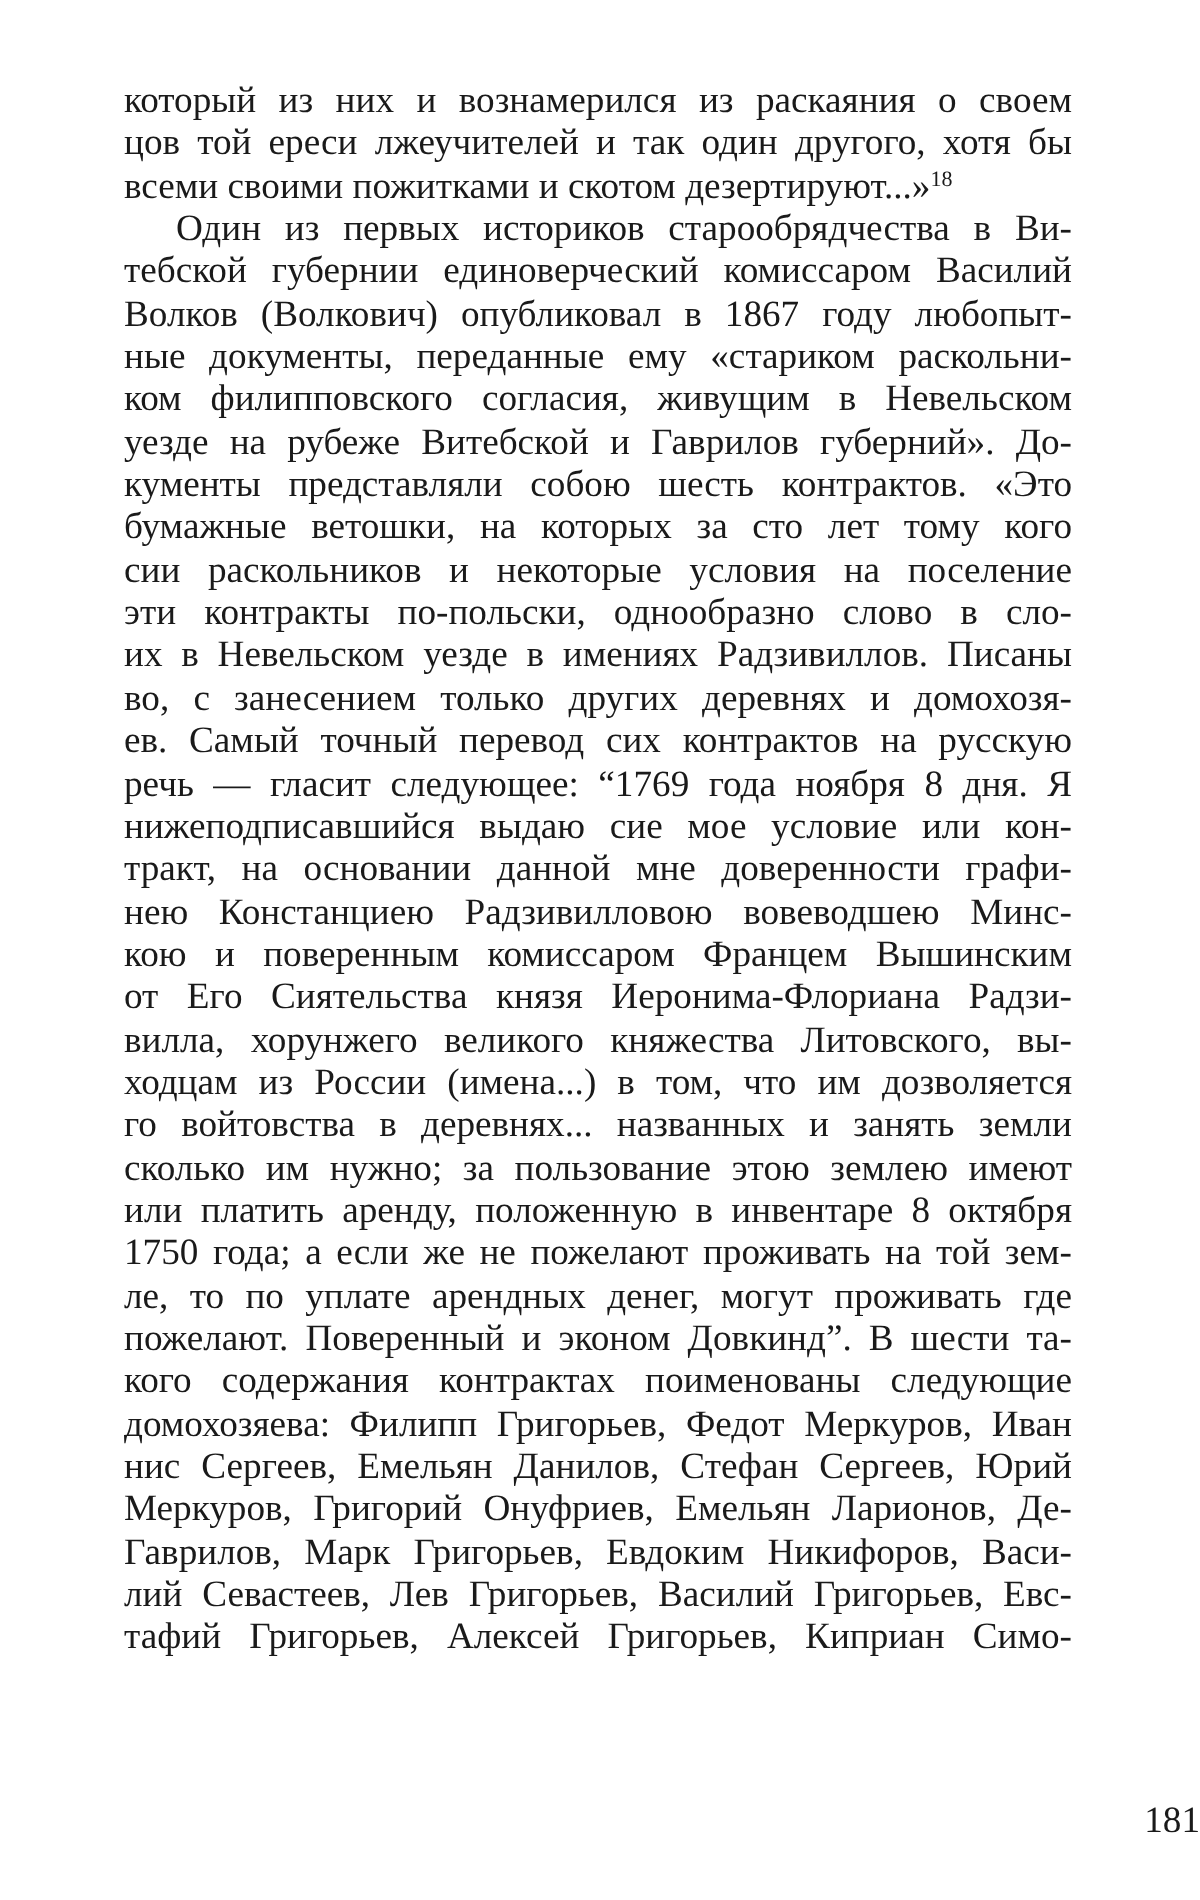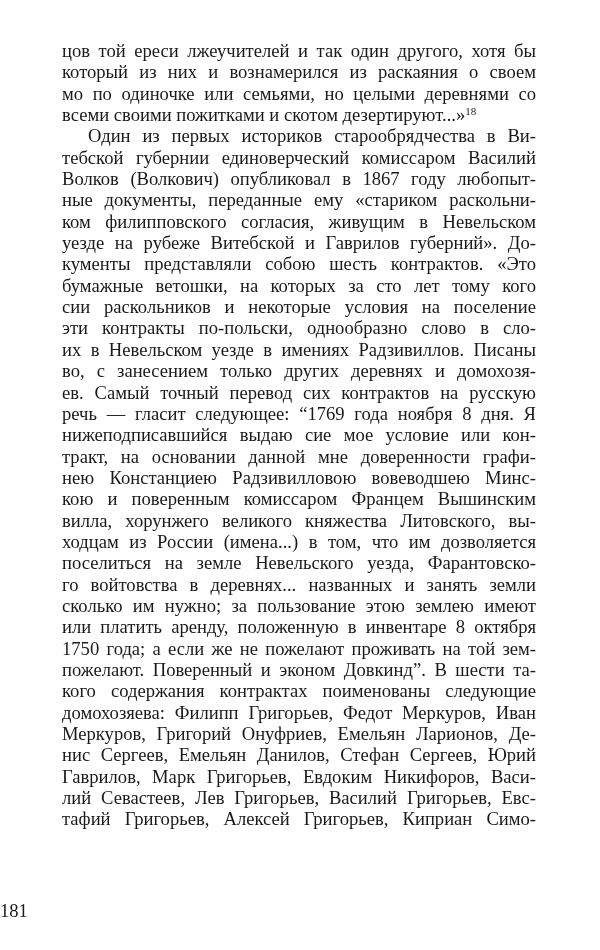--- a/index.html
+++ b/index.html
@@ -7,32 +7,31 @@
   .page {
     position: absolute; left: 62px; top: 40px; width: 474px;
     font-family: "Liberation Serif", "DejaVu Serif", serif;
     font-size: 18.6px; line-height: 21.35px; color: #1a1a1a;
   }
   .line { display: block; white-space: nowrap; text-align: justify; text-align-last: justify; height: 21.35px; overflow: hidden; }
   .line.last { text-align-last: left; }
   .line.indent { padding-left: 26px; }
   sup { font-size: 11px; line-height: 0; vertical-align: 6px; }
   .page-number {
-    position: absolute; left: 0; width: 600px; top: 900px; text-align: left;
+    position: absolute; left: 0; width: 600px; top: 900px; text-align: right;
     font-family: "Liberation Serif", "DejaVu Serif", serif; font-size: 18.6px; color: #1a1a1a;
   }
 </style>
 </head>
 <body>
 
 <div class="page">
   <div>
+    <span class="line">который из них и вознамерился из раскаяния о своем</span>
     <span class="line">цов той ереси лжеучителей и так один другого, хотя бы</span>
-    <span class="line">который из них и вознамерился из раскаяния о своем</span>
-    <span class="line">мо по одиночке или семьями, но целыми деревнями со</span>
     <span class="line last"><span>всеми своими пожитками и скотом дезертируют...»</span><sup>18</sup></span>
   </div>
   <div>
     <span class="line indent">Один из первых историков старообрядчества в Ви-</span>
     <span class="line">тебской губернии единоверческий комиссаром Василий</span>
     <span class="line">Волков (Волкович) опубликовал в 1867 году любопыт-</span>
     <span class="line">ные документы, переданные ему «стариком раскольни-</span>
     <span class="line">ком филипповского согласия, живущим в Невельском</span>
     <span class="line">уезде на рубеже Витебской и Гаврилов губерний». До-</span>
     <span class="line">кументы представляли собою шесть контрактов. «Это</span>
@@ -40,31 +39,32 @@
     <span class="line">сии раскольников и некоторые условия на поселение</span>
     <span class="line">эти контракты по-польски, однообразно слово в сло-</span>
     <span class="line">их в Невельском уезде в имениях Радзивиллов. Писаны</span>
     <span class="line">во, с занесением только других деревнях и домохозя-</span>
     <span class="line">ев. Самый точный перевод сих контрактов на русскую</span>
     <span class="line">речь — гласит следующее: “1769 года ноября 8 дня. Я</span>
     <span class="line">нижеподписавшийся выдаю сие мое условие или кон-</span>
     <span class="line">тракт, на основании данной мне доверенности графи-</span>
     <span class="line">нею Констанциею Радзивилловою вовеводшею Минс-</span>
     <span class="line">кою и поверенным комиссаром Францем Вышинским</span>
+    <span class="line">от Его Сиятельства князя Иеронима-Флориана Радзи-</span>
     <span class="line">вилла, хорунжего великого княжества Литовского, вы-</span>
     <span class="line">ходцам из России (имена...) в том, что им дозволяется</span>
-    <span class="line">поселиться на земле Невельского уезда, Фарантовско-</span>
     <span class="line">го войтовства в деревнях... названных и занять земли</span>
     <span class="line">сколько им нужно; за пользование этою землею имеют</span>
     <span class="line">или платить аренду, положенную в инвентаре 8 октября</span>
     <span class="line">1750 года; а если же не пожелают проживать на той зем-</span>
+    <span class="line">ле, то по уплате арендных денег, могут проживать где</span>
     <span class="line">пожелают. Поверенный и эконом Довкинд”. В шести та-</span>
     <span class="line">кого содержания контрактах поименованы следующие</span>
     <span class="line">домохозяева: Филипп Григорьев, Федот Меркуров, Иван</span>
+    <span class="line">нис Сергеев, Емельян Данилов, Стефан Сергеев, Юрий</span>
     <span class="line">Меркуров, Григорий Онуфриев, Емельян Ларионов, Де-</span>
-    <span class="line">нис Сергеев, Емельян Данилов, Стефан Сергеев, Юрий</span>
     <span class="line">Гаврилов, Марк Григорьев, Евдоким Никифоров, Васи-</span>
     <span class="line">лий Севастеев, Лев Григорьев, Василий Григорьев, Евс-</span>
     <span class="line">тафий Григорьев, Алексей Григорьев, Киприан Симо-</span>
   </div>
 </div>
 
 <div class="page-number">181</div>
 
 </body></html>

